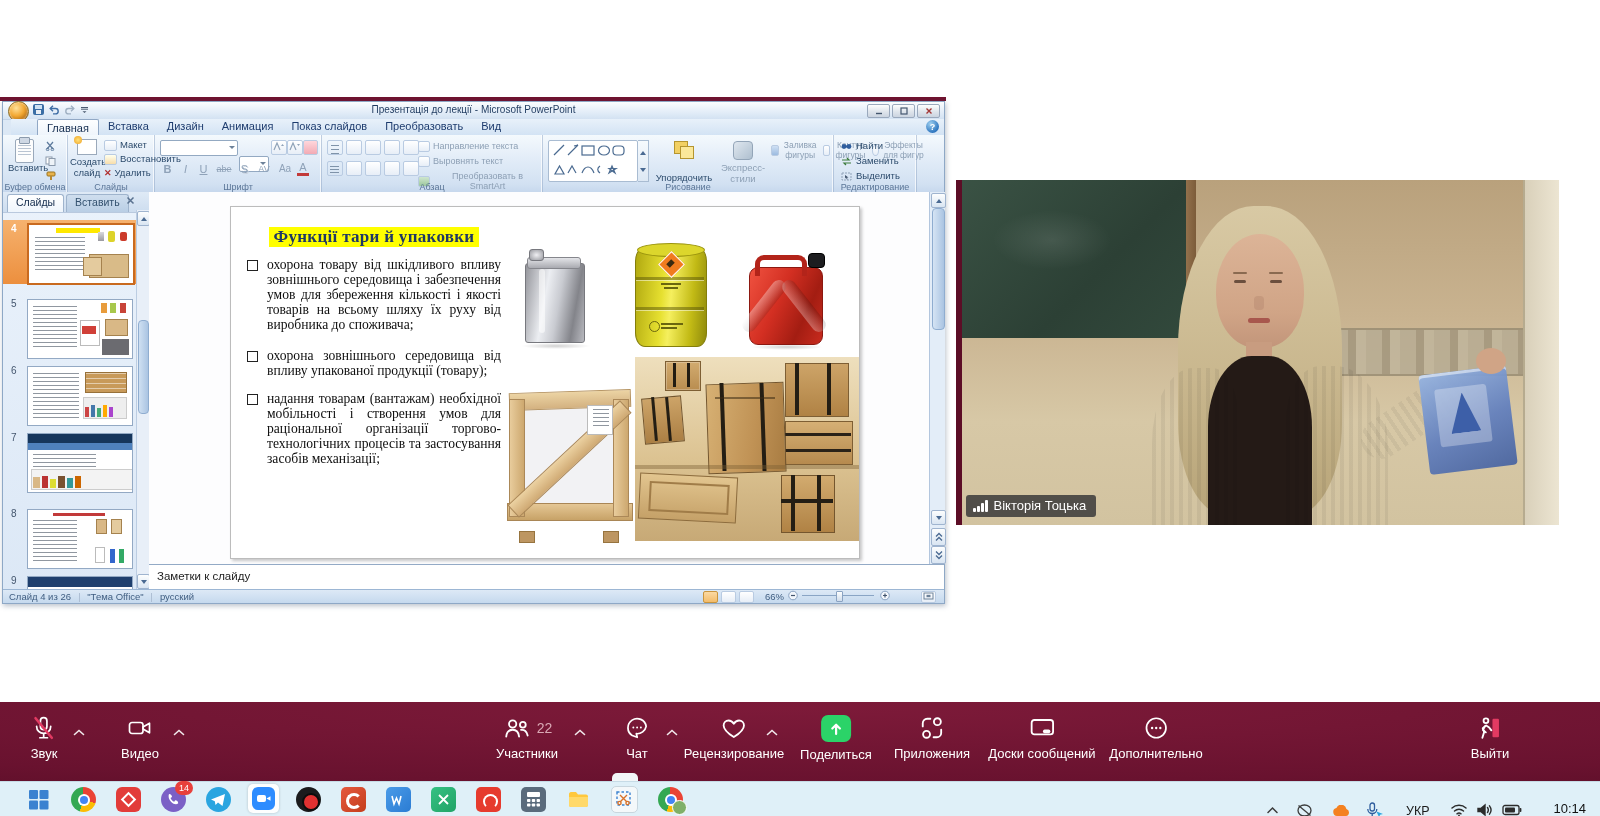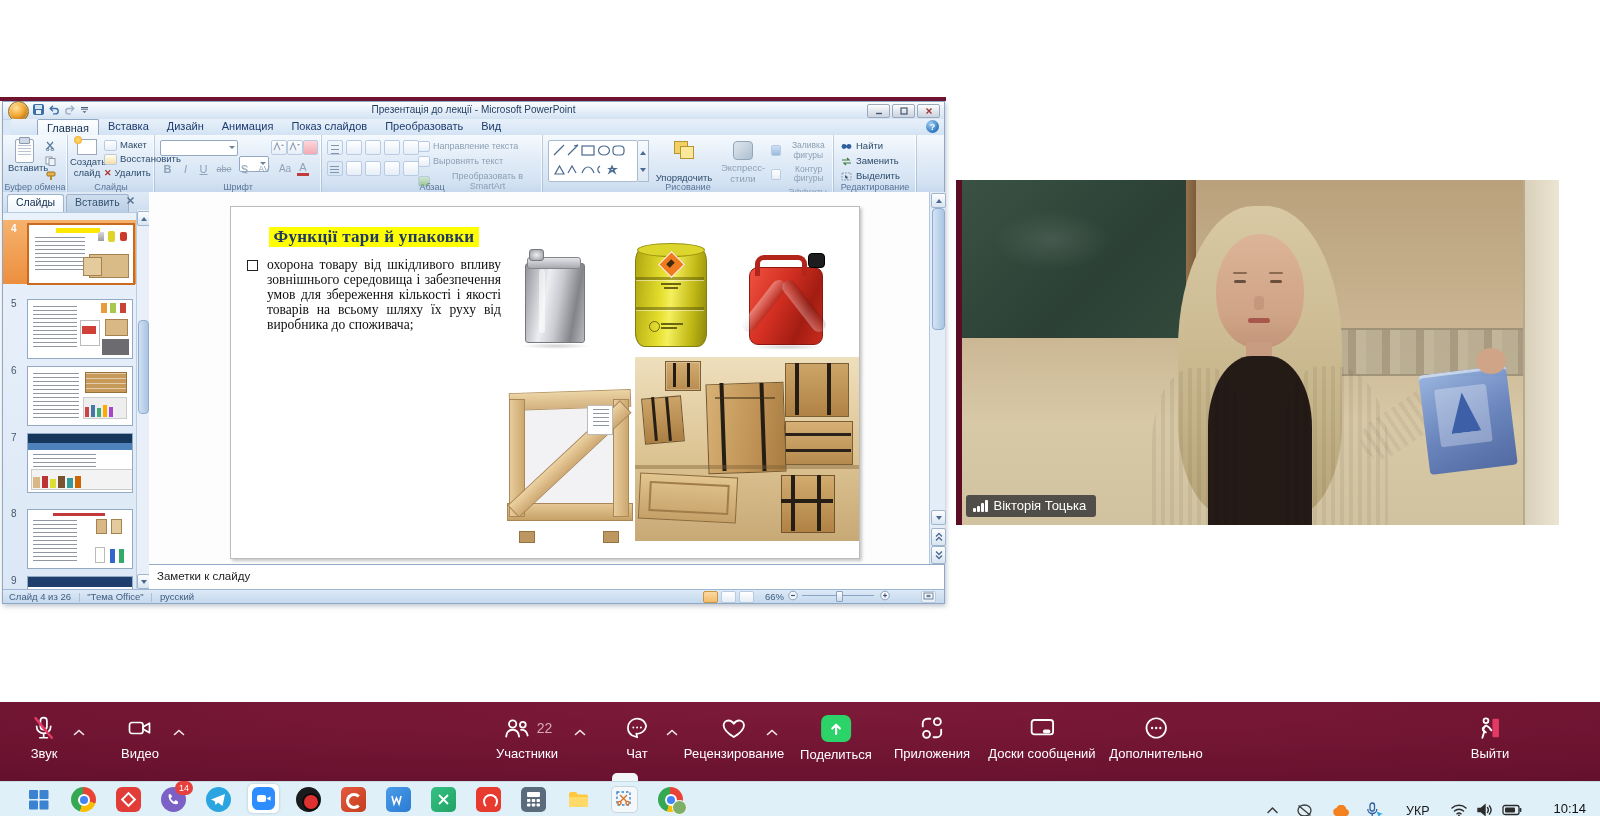--- a/index.html
+++ b/index.html
@@ -305,21 +305,21 @@
           <div style="margin:0 auto;width:20px;height:17px;position:relative">
             <div style="position:absolute;left:0;top:0;width:12px;height:11px;background:#f2d063;border:1px solid #b5952f"></div>
             <div style="position:absolute;left:6px;top:5px;width:12px;height:11px;background:#fbe89a;border:1px solid #b5952f"></div>
           </div>
           <div class="btxt" style="margin-top:15px">Упорядочить</div>
         </div>
         <div class="abs" style="left:172px;top:6px;width:56px;text-align:center">
           <div style="margin:0 auto;width:18px;height:17px;border-radius:4px;background:linear-gradient(135deg,#dfe7ef,#aebfcf);border:1px solid #93a5b8"></div>
           <div class="btxt gray" style="margin-top:3px">Экспресс-стили</div>
         </div>
-        <div class="abs" style="left:228px;top:6px;display:flex;flex-direction:column;gap:4px">
+        <div class="abs" style="left:228px;top:6px;display:flex;flex-direction:row;gap:4px">
           <div style="display:flex;gap:3px;align-items:center">
             <span class="mini" style="width:10px;height:9px;background:linear-gradient(#cfe0f4,#9cbbe0)"></span>
               <span class="btxt gray" style="font-size:8.5px">Заливка фигуры</span>
           </div>
           <div style="display:flex;gap:3px;align-items:center">
             <span class="mini" style="width:10px;height:9px"></span>
               <span class="btxt gray" style="font-size:8.5px">Контур фигуры</span>
           </div>
           <div style="display:flex;gap:3px;align-items:center">
             <span class="mini" style="width:10px;height:9px;border-radius:50%"></span>
@@ -462,20 +462,28 @@
 
     <div class="canvas">
       <div class="slide">
         <div class="abs" style="left:16px;top:20px;width:254px;text-align:center">
           <span class="slide-title">Функції тари й упаковки</span>
         </div>
         <div class="bullets">
           <div class="bullet">
             <span class="bmark"></span>
             <span class="t">охорона товару від шкідливого впливу зовнішнього середовища і забезпечення умов для збереження кількості і якості товарів на всьому шляху їх руху від виробника до споживача;</span>
+          </div>
+          <div class="bullet" style="margin-top:16px">
+            <span class="bmark"></span>
+            <span class="t">охорона зовнішнього середовища від впливу упакованої продукції (товару);</span>
+          </div>
+          <div class="bullet" style="margin-top:9px">
+            <span class="bmark"></span>
+            <span class="t">надання товарам (вантажам) необхідної мобільності і створення умов для раціональної організації торгово-технологічних процесів та застосування засобів механізації;</span>
           </div>
         </div>
 
         <div class="abs" style="left:282px;top:44px;width:86px;height:96px">
           <div class="abs" style="left:12px;top:12px;width:58px;height:78px;border-radius:3px;
                background:linear-gradient(100deg,#94959b 0%,#eceef2 35%,#c9cbd1 55%,#83848a 80%,#b9bac0);border:1px solid #77787e"></div>
           <div class="abs" style="left:14px;top:6px;width:52px;height:10px;border-radius:3px;background:linear-gradient(#e3e4e8,#a9aab0);border:1px solid #85868c"></div>
           <div class="abs" style="left:16px;top:-2px;width:13px;height:10px;border-radius:3px;background:radial-gradient(#f0f0f3,#97989e);border:1px solid #77787e"></div>
           <div class="abs" style="left:26px;top:18px;width:6px;height:64px;background:rgba(255,255,255,.55);border-radius:3px"></div>
           <div class="abs" style="left:8px;bottom:-2px;width:70px;height:6px;background:radial-gradient(rgba(0,0,0,.18),transparent 70%)"></div>

